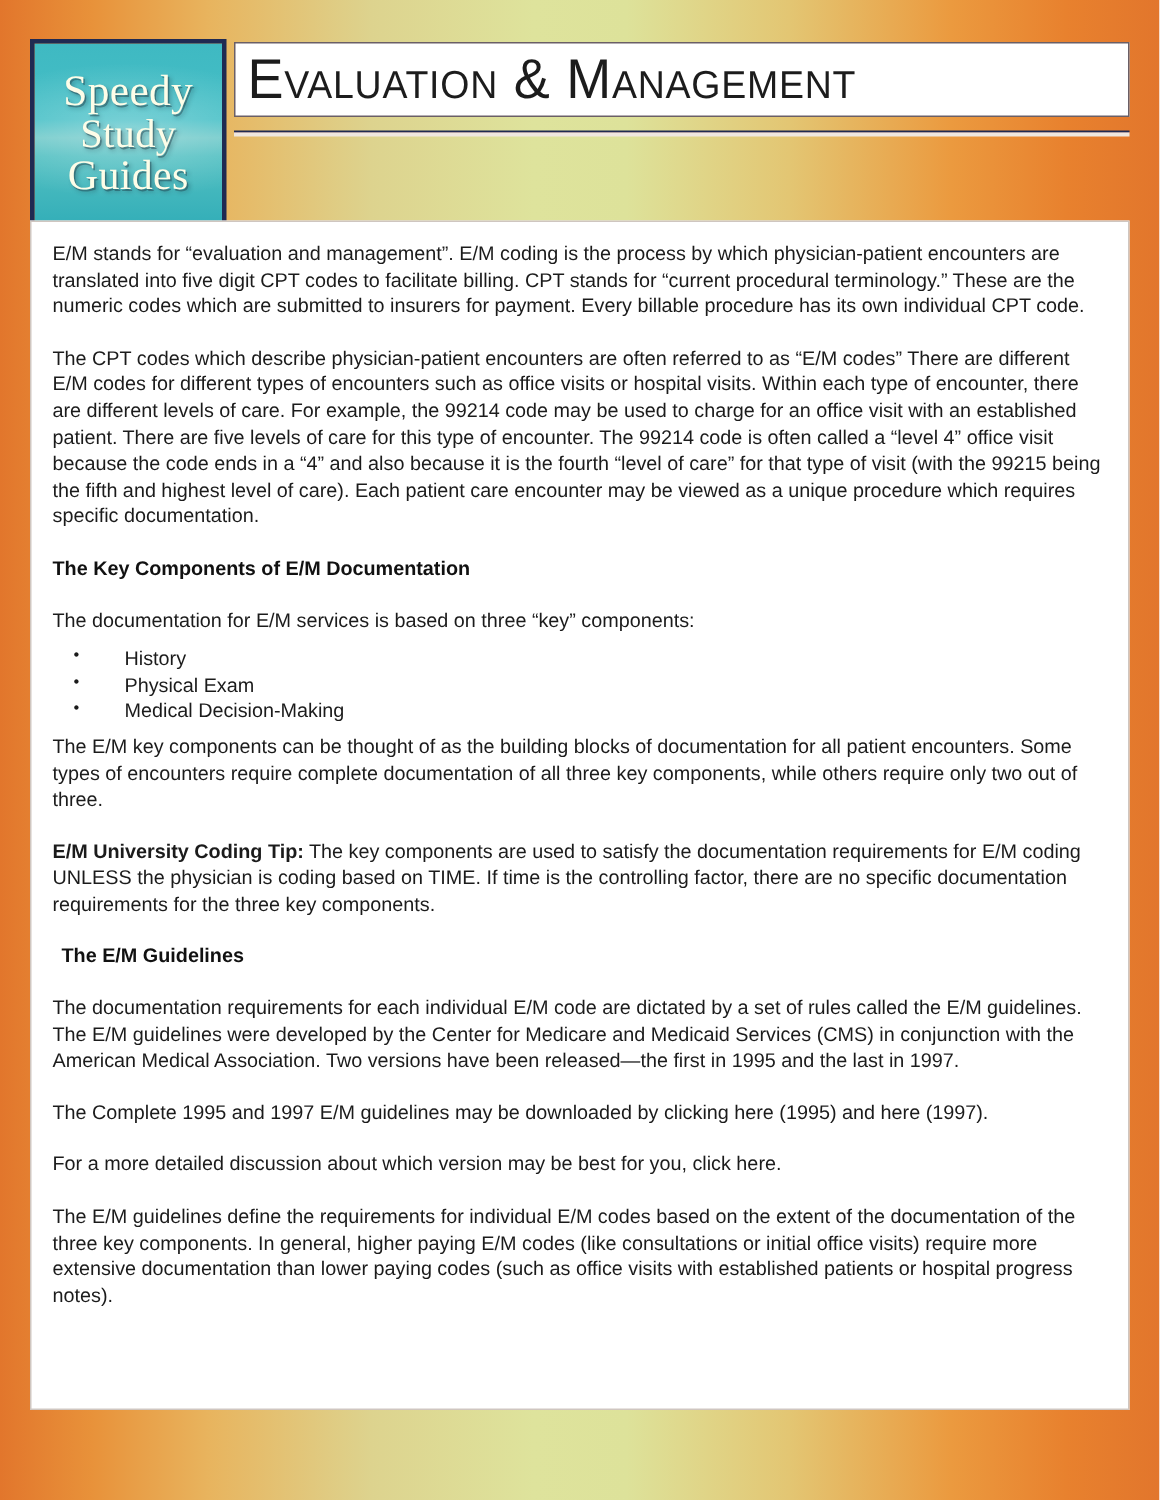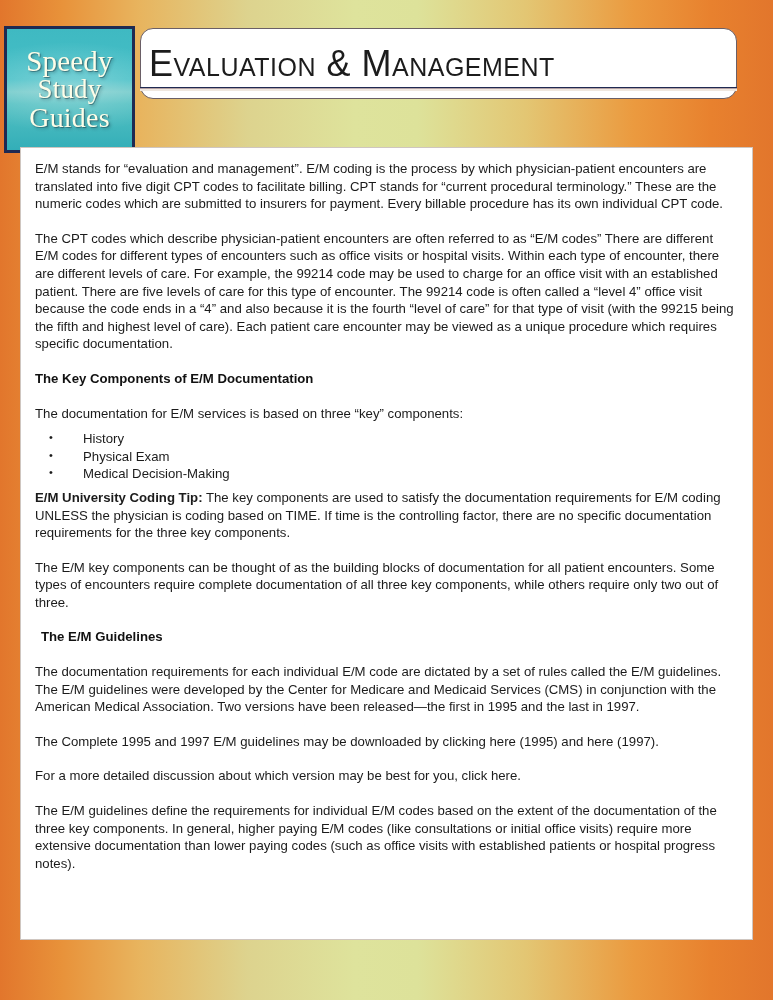--- a/index.html
+++ b/index.html
@@ -25,21 +25,21 @@
         #dde29a 54%,
         #e3c673 68%,
         #eb9a3f 82%,
         #e8812e 92%,
         #e2762c 100%);
   }
 
   
   .header {
     position: absolute;
-    left: 4px;
+    left: 20px;
     top: 26px;
     width: 733px;
     height: 128px;
     text-decoration: underline;
   }
 
   .logo-badge {
     position: absolute;
     left: 0;
     top: 0;
@@ -80,21 +80,21 @@
     position: absolute;
     left: 0;
     right: 0;
     background: #ffffff;
     border: 1px solid #6a5f66;
     box-sizing: border-box;
     display: flex;
     align-items: center;
     overflow: hidden;
   }
-  .title-bar.top { top: 2px; height: 71px; border-radius: 13px; }
+  .title-bar.top { top: 2px; height: 50px; }
   .title-bar.bottom { top: 68px; height: 57px; }
 
   .title-rule {
     position: absolute;
     left: 0;
     right: 0;
     top: 61px;
     height: 4px;
     background: linear-gradient(to bottom, #1f2a52 0 1px, #b2a0a4 1px 2px, #efe7df 2px 4px);
   }
@@ -199,24 +199,24 @@
     <p class="heading">The Key Components of E/M Documentation</p>
 
     <p class="para tight">The documentation for E/M services is based on three “key” components:</p>
 
     <ul class="bullets">
       <li>History</li>
       <li>Physical Exam</li>
       <li>Medical Decision-Making</li>
     </ul>
 
+    <p class="para">The E/M key components can be thought of as the building blocks of documentation for all patient encounters.  Some types of encounters require complete documentation of all three key components, while others require only two out of three.</p>
+
     <p class="para"><span class="tip-label">E/M University Coding Tip:</span><span> The key components are used to satisfy the documentation requirements for E/M coding UNLESS the physician is coding based on TIME.  If time is the controlling factor, there are no specific documentation requirements for the three key components.</span></p>
 
-    <p class="para">The E/M key components can be thought of as the building blocks of documentation for all patient encounters.  Some types of encounters require complete documentation of all three key components, while others require only two out of three.</p>
-
     <p class="heading indent">The E/M Guidelines</p>
 
     <p class="para">The documentation requirements for each individual E/M code are dictated by a set of rules called the E/M guidelines.  The E/M guidelines were developed by the Center for Medicare and Medicaid Services (CMS) in conjunction with the American Medical Association.  Two versions have been released—the first in 1995 and the last in 1997.</p>
 
     <p class="para">The Complete 1995 and 1997 E/M guidelines may be downloaded by clicking here (1995) and here (1997).</p>
 
     <p class="para">For a more detailed discussion about which version may be best for you,  click here.</p>
 
     <p class="para">The E/M guidelines define the requirements for individual E/M codes based on the extent of the documentation of the three key components. In general, higher paying E/M codes (like consultations or initial office visits) require more extensive documentation than lower paying codes (such as office visits with established patients or hospital progress notes).</p>
 

